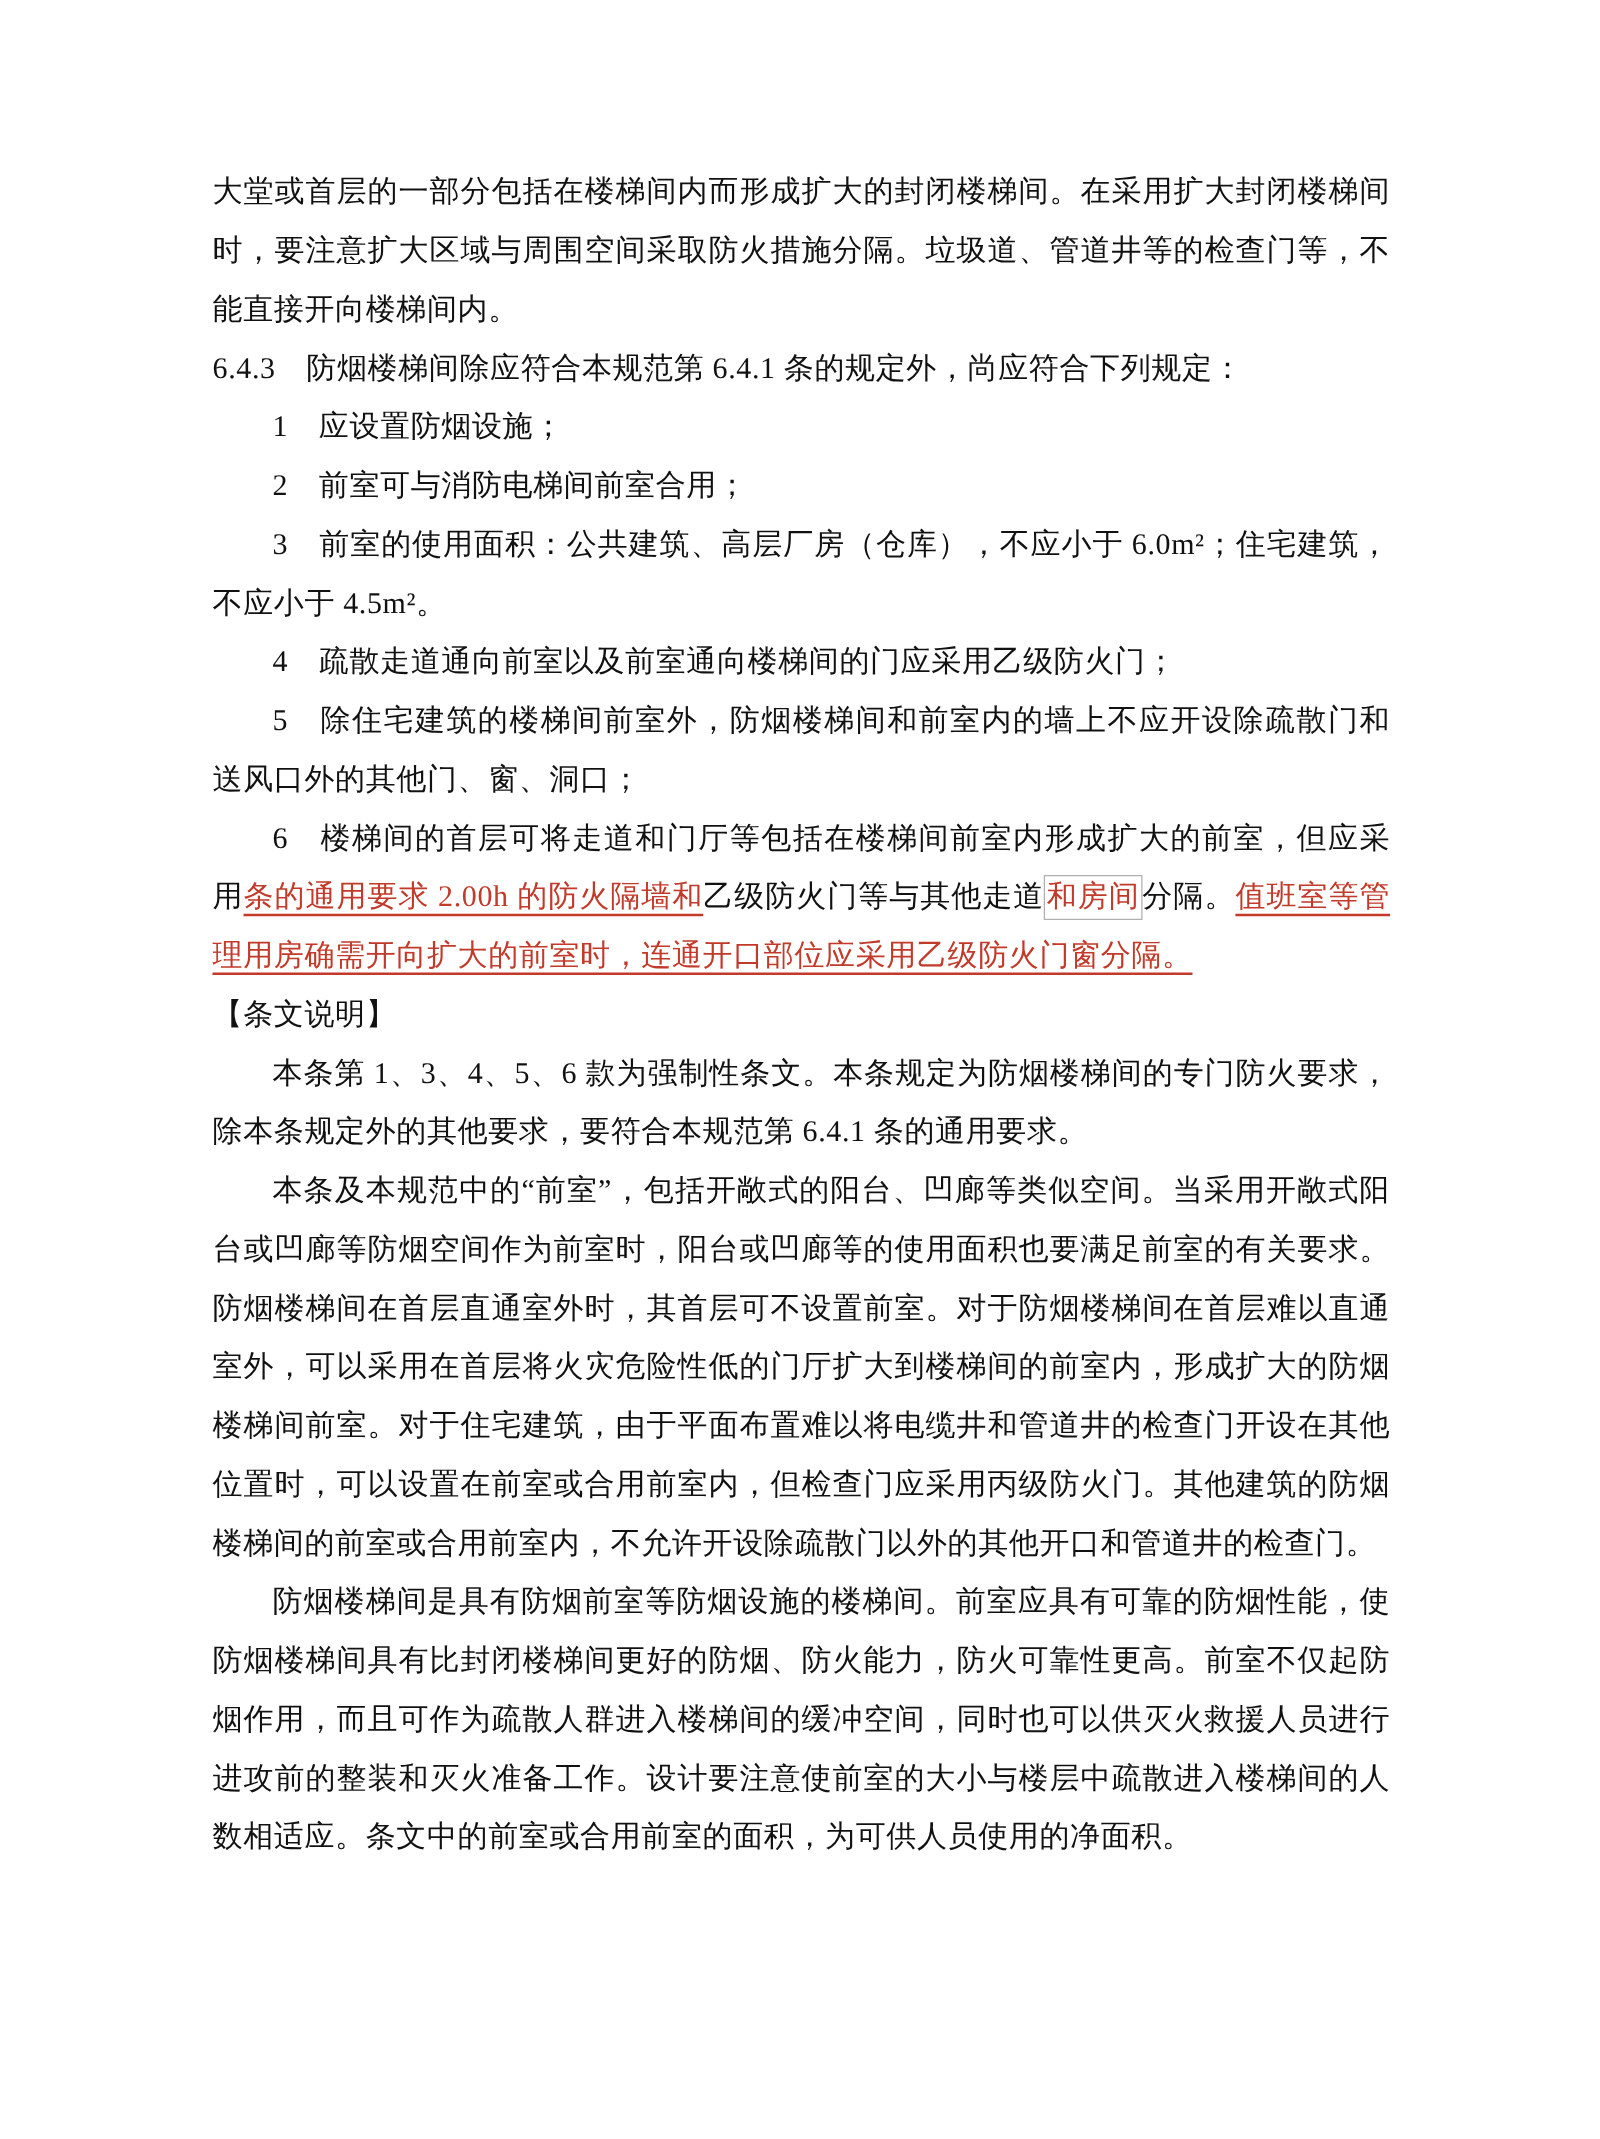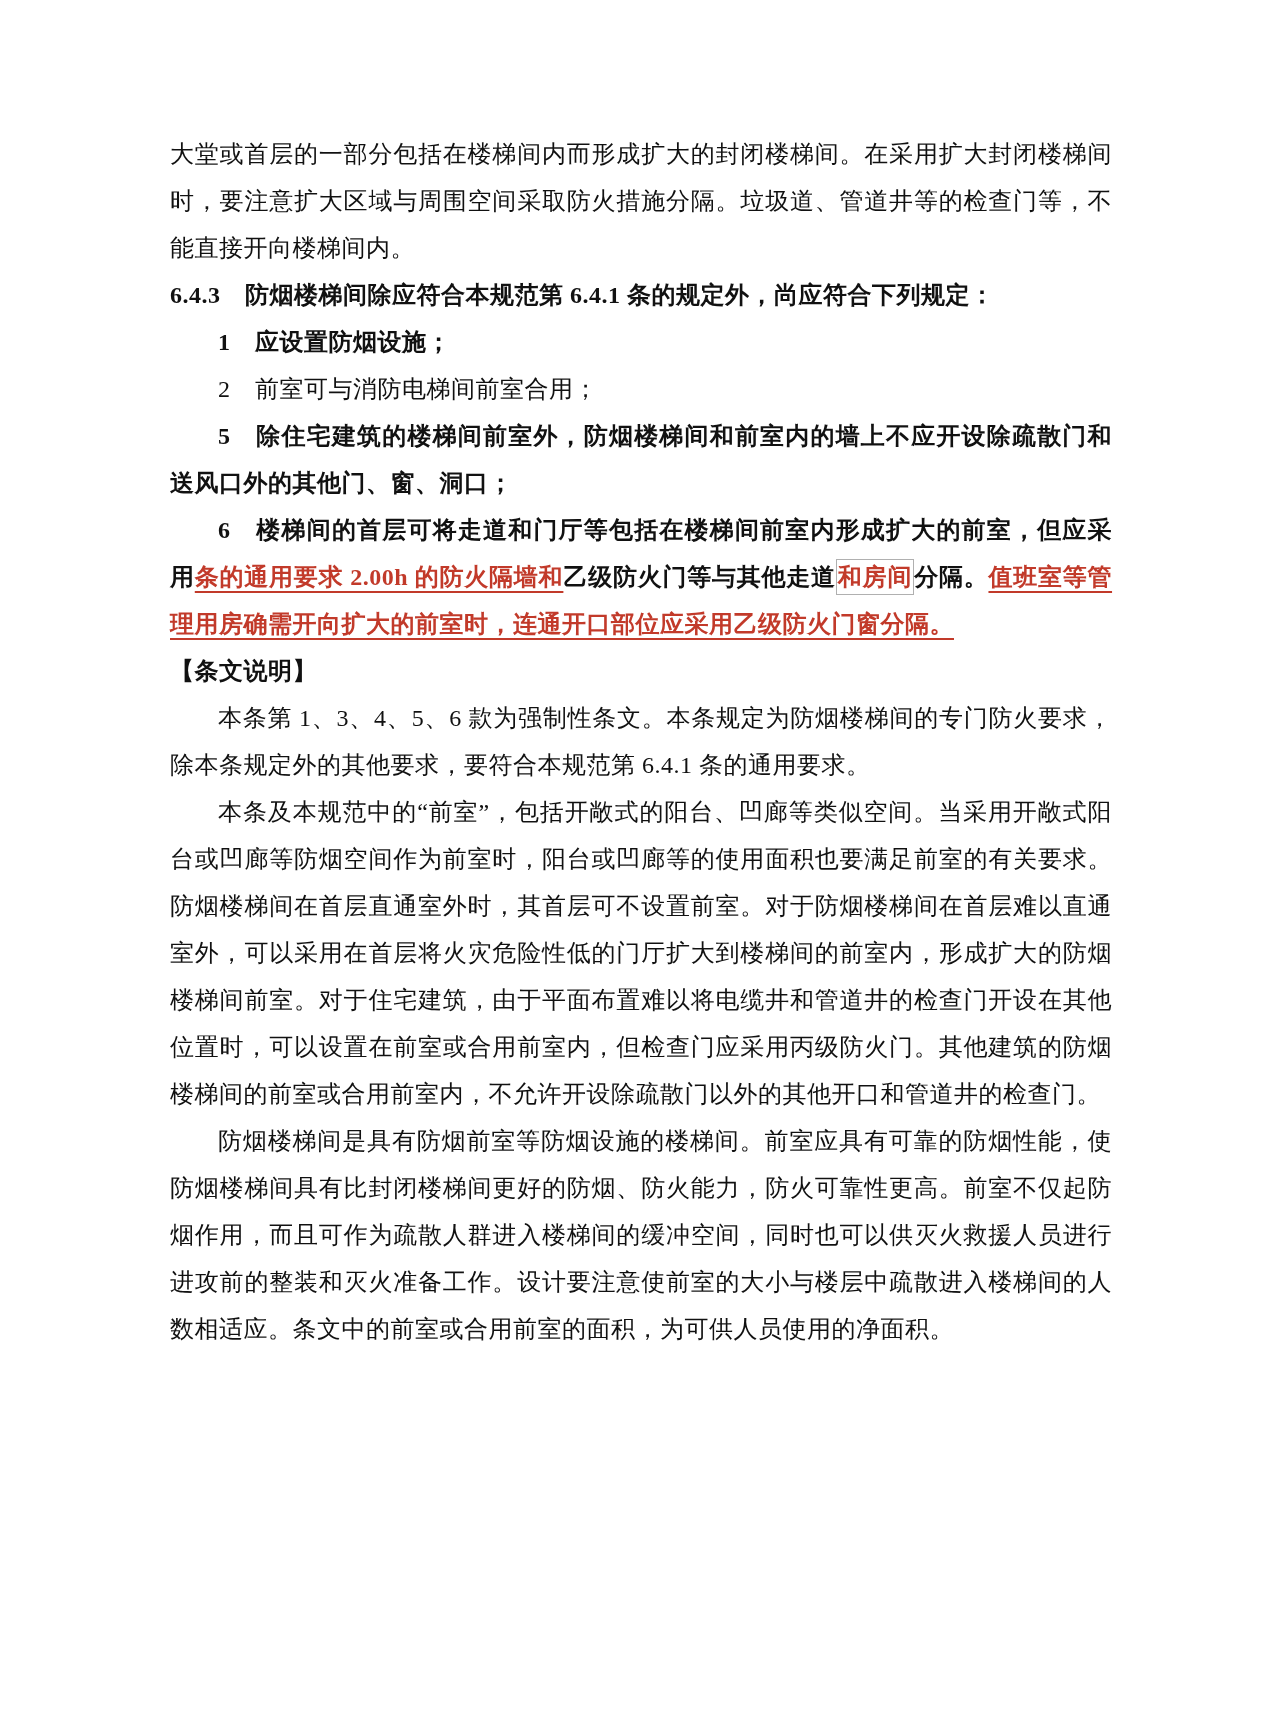--- a/index.html
+++ b/index.html
@@ -28,21 +28,21 @@
     text-align: justify;
   }
   .para {
     margin: 0;
     text-indent: 2em;
   }
   .para.no-indent {
     text-indent: 0;
   }
   .para.bold {
-    font-weight: bold;
+    font-weight: normal;
   }
   .seg-red-underline {
     color: var(--revision-red, #c23a2a);
     text-decoration: underline;
     text-decoration-thickness: 2px;
     text-underline-offset: 6px;
   }
   .seg-red-box {
     color: var(--revision-red, #c23a2a);
     border: 1px solid var(--box-border, #b0b0b0);
@@ -62,20 +62,22 @@
 </style>
 </head>
 <body>
 
 <div class="page">
   <main class="doc-body">
       <p class="para no-indent"><span>大堂或首层的一部分包括在楼梯间内而形成扩大的封闭楼梯间。在采用扩大封闭楼梯间时，要注意扩大区域与周围空间采取防火措施分隔。垃圾道、管道井等的检查门等，不能直接开向楼梯间内。</span></p>
       <p class="para bold no-indent"><span>6.4.3　防烟楼梯间除应符合本规范第 6.4.1 条的规定外，尚应符合下列规定：</span></p>
       <p class="para bold"><span>1　应设置防烟设施；</span></p>
       <p class="para"><span>2　前室可与消防电梯间前室合用；</span></p>
+      <p class="para bold"><span>3　前室的使用面积：公共建筑、高层厂房（仓库），不应小于 6.0m²；住宅建筑，不应小于 4.5m²。</span></p>
+      <p class="para bold"><span>4　疏散走道通向前室以及前室通向楼梯间的门应采用乙级防火门；</span></p>
       <p class="para bold"><span>5　除住宅建筑的楼梯间前室外，防烟楼梯间和前室内的墙上不应开设除疏散门和送风口外的其他门、窗、洞口；</span></p>
       <p class="para bold"><span>6　楼梯间的首层可将走道和门厅等包括在楼梯间前室内形成扩大的前室，但应采用</span><span class="seg-red-underline">条的通用要求 2.00h 的防火隔墙和</span><span>乙级防火门等与其他走道</span><span class="seg-red-box">和房间</span><span>分隔。</span><span class="seg-red-underline">值班室等管理用房确需开向扩大的前室时，连通开口部位应采用乙级防火门窗分隔。</span></p>
       <p class="para bold no-indent"><span>【条文说明】</span></p>
       <p class="para"><span>本条第 1、3、4、5、6 款为强制性条文。本条规定为防烟楼梯间的专门防火要求，除本条规定外的其他要求，要符合本规范第 6.4.1 条的通用要求。</span></p>
       <p class="para"><span>本条及本规范中的“前室”，包括开敞式的阳台、凹廊等类似空间。当采用开敞式阳台或凹廊等防烟空间作为前室时，阳台或凹廊等的使用面积也要满足前室的有关要求。防烟楼梯间在首层直通室外时，其首层可不设置前室。对于防烟楼梯间在首层难以直通室外，可以采用在首层将火灾危险性低的门厅扩大到楼梯间的前室内，形成扩大的防烟楼梯间前室。对于住宅建筑，由于平面布置难以将电缆井和管道井的检查门开设在其他位置时，可以设置在前室或合用前室内，但检查门应采用丙级防火门。其他建筑的防烟楼梯间的前室或合用前室内，不允许开设除疏散门以外的其他开口和管道井的检查门。</span></p>
       <p class="para"><span>防烟楼梯间是具有防烟前室等防烟设施的楼梯间。前室应具有可靠的防烟性能，使防烟楼梯间具有比封闭楼梯间更好的防烟、防火能力，防火可靠性更高。前室不仅起防烟作用，而且可作为疏散人群进入楼梯间的缓冲空间，同时也可以供灭火救援人员进行进攻前的整装和灭火准备工作。设计要注意使前室的大小与楼层中疏散进入楼梯间的人数相适应。条文中的前室或合用前室的面积，为可供人员使用的净面积。</span></p>
     </main>
   <footer class="page-footer">
     <span>3</span>
   </footer>

